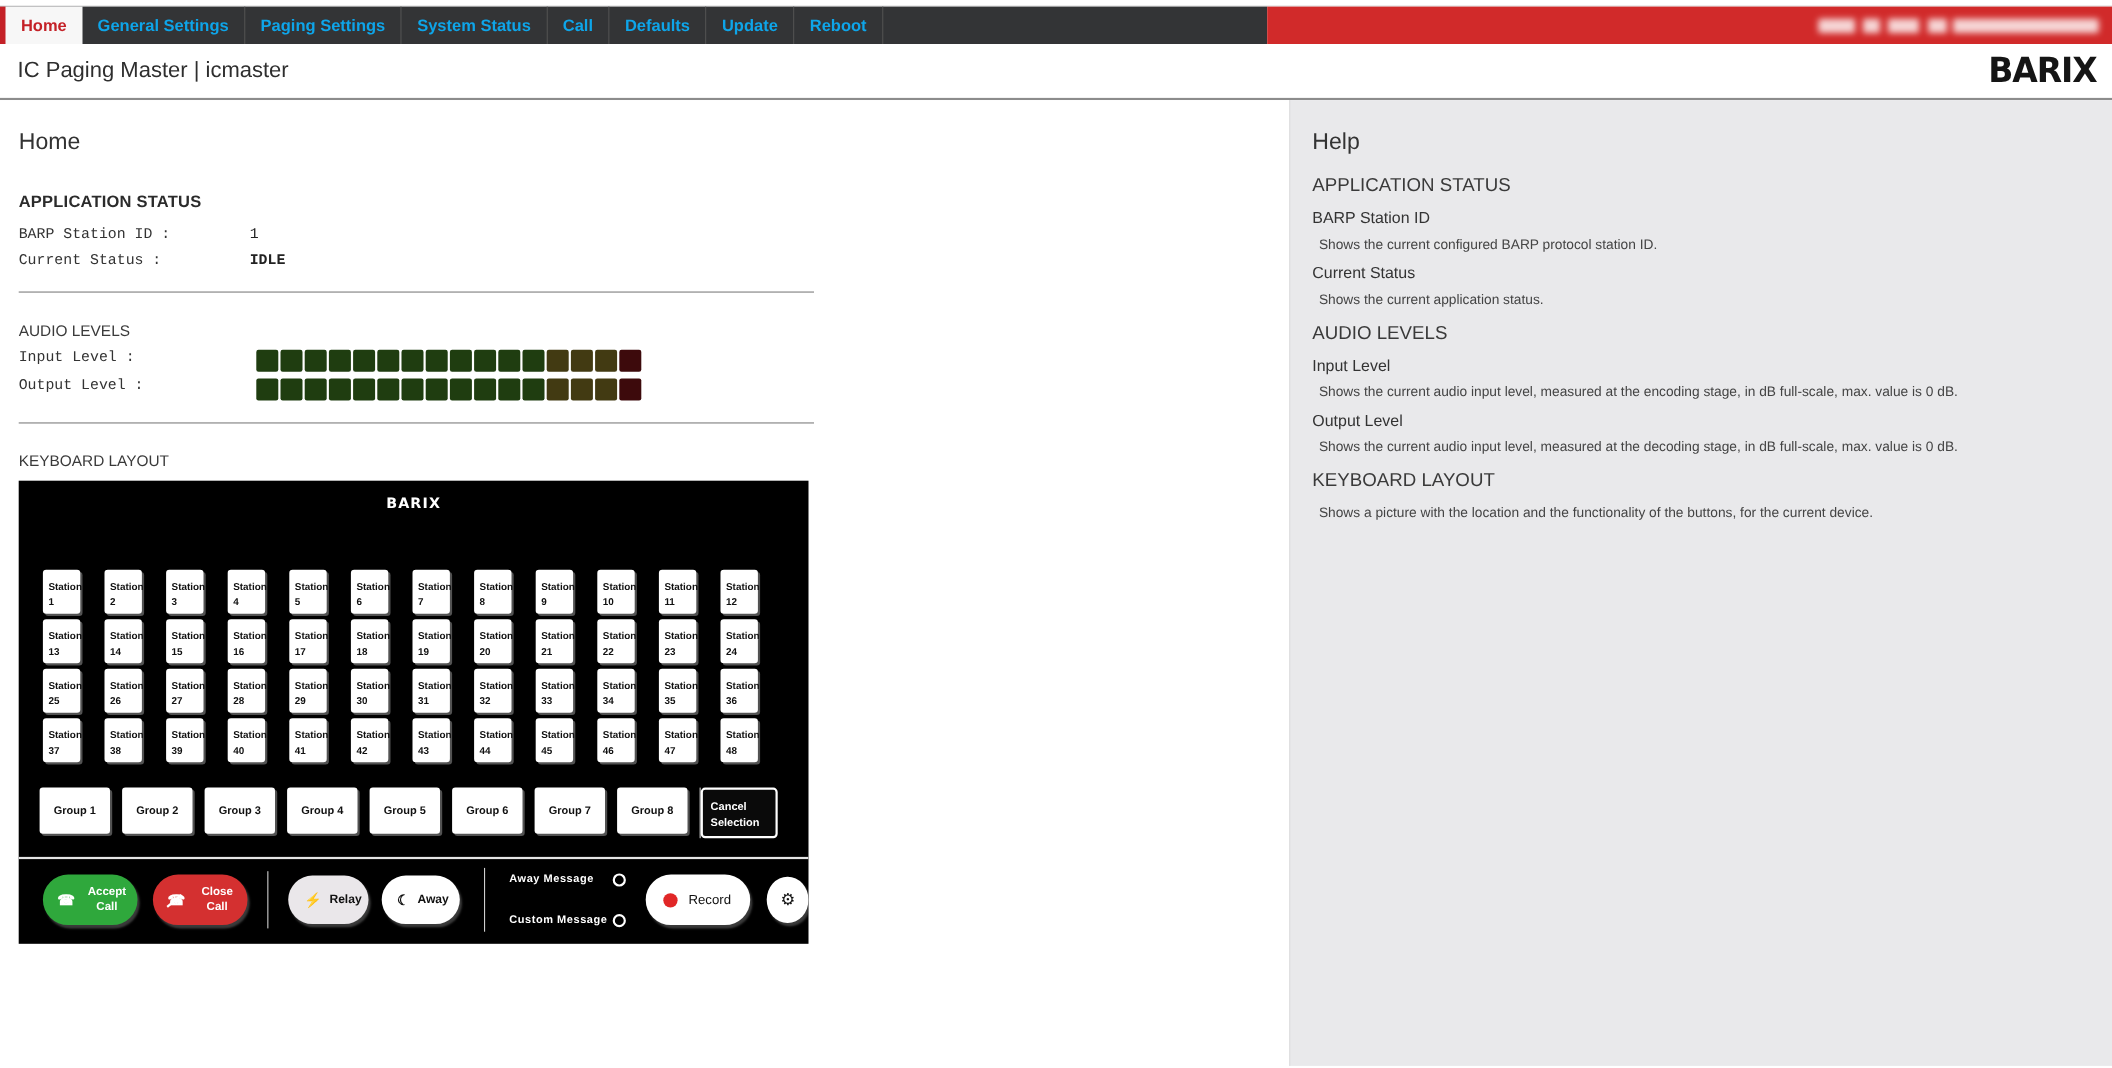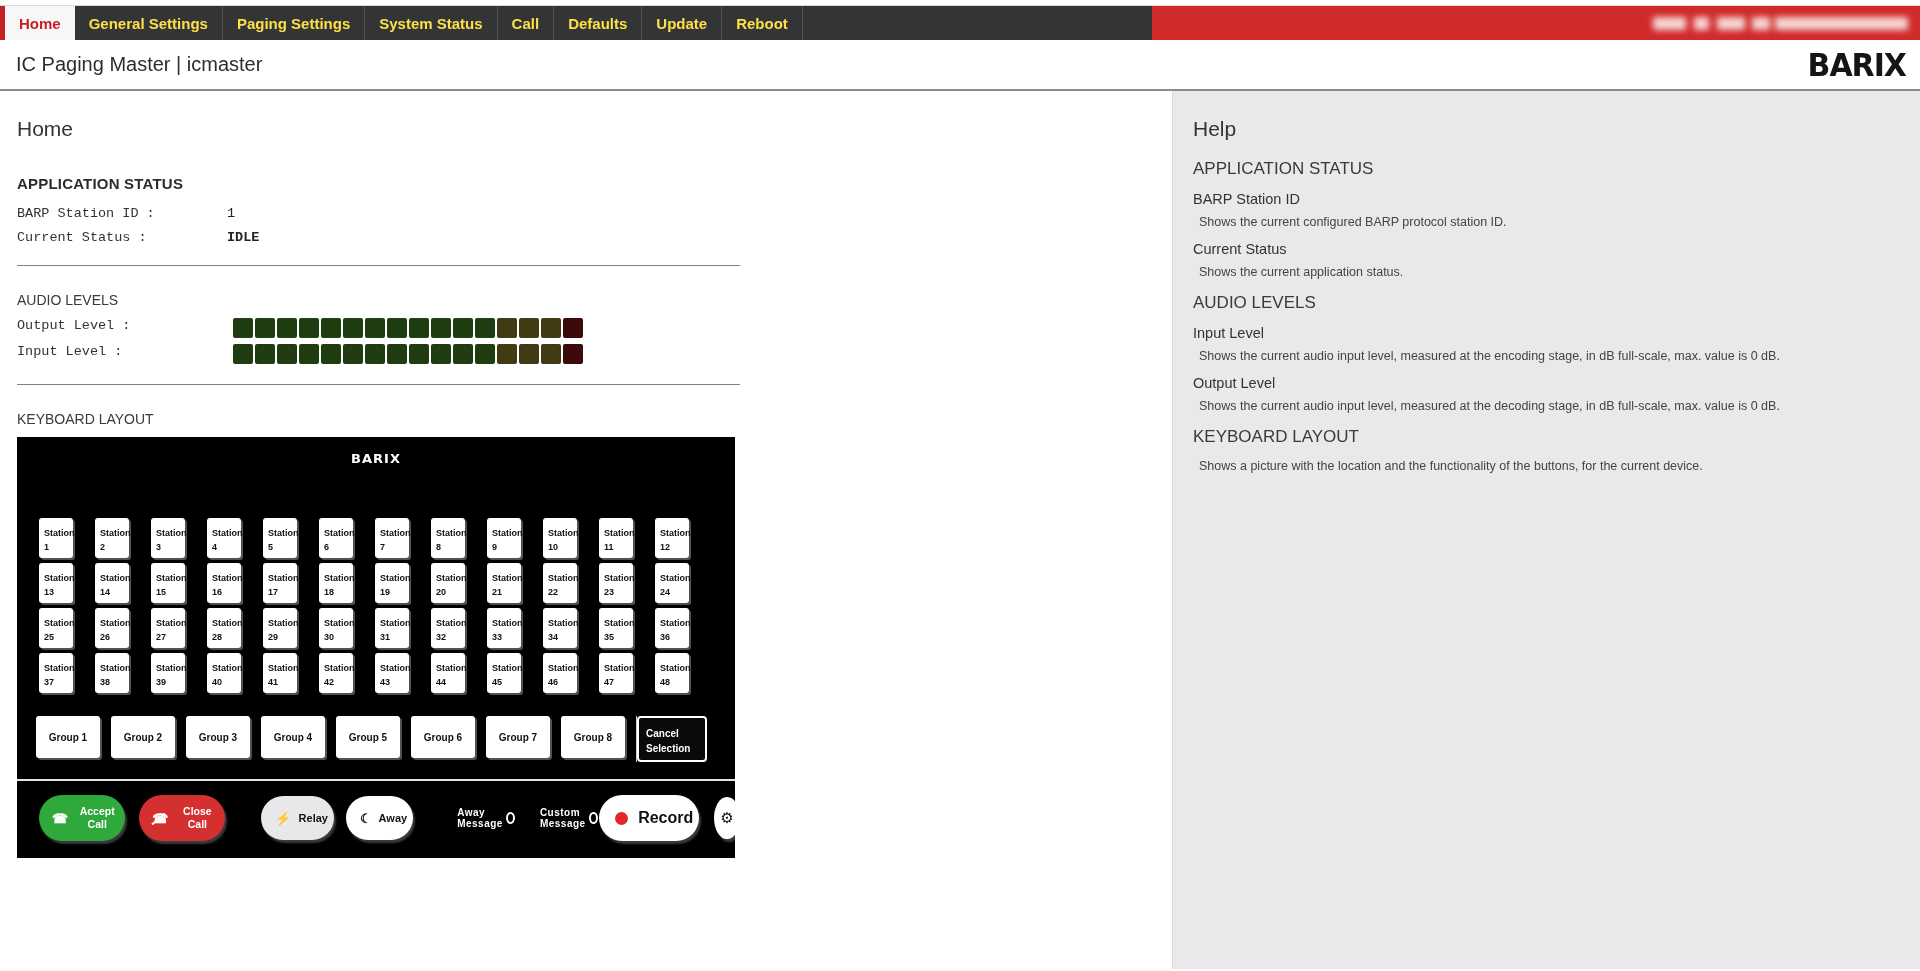--- a/index.html
+++ b/index.html
@@ -9,21 +9,21 @@
     font-family:"Liberation Sans", sans-serif;
     background:#ffffff; color:#333;
     overflow:hidden;
   }
   
   .topstrip { height:6px; background:#fff; border-bottom:1px solid #d9d9d9; }
   .topbar { display:flex; height:34px; }
   .nav-tabs { display:flex; width:1152px; background:#333436; }
   .tab {
     display:flex; align-items:center; padding:0 14px;
-    font-size:15px; font-weight:700; color:#fde047;
+    font-size:15px; font-weight:700; color:#0ea5e9;
     border-right:1px solid #525252; cursor:pointer; text-decoration:none;
     white-space:nowrap;
   }
   .tab.active {
     background:#f7f7f7; color:#c42127;
     border-left:5px solid #c42127; border-right:none;
   }
   .alert-bar {
     flex:1; background:#d12a2a; display:flex;
     align-items:center; justify-content:flex-end; padding-right:12px;
@@ -109,30 +109,30 @@
   .pill.red   { background:#d43030; color:#fff; width:90px; padding-left:13px; }
   .pill.gray  { background:#eae7ea; color:#111; width:80px; height:44px; padding-left:14px; }
   .pill.white { background:#ffffff; color:#111; width:80px; height:44px; padding-left:14px; }
   .pill .cicon { font-size:13px; margin-right:7px; position:relative; line-height:1; }
   .phone-off::after {
     content:""; position:absolute; left:-2px; top:6px; width:17px; height:2px;
     background:#fff; transform:rotate(-40deg);
   }
   .pill .plabel2 { font-size:10.5px; line-height:1.25; width:44px; }
   .pill .plabel1 { font-size:11px; }
-  .msg-col { display:flex; flex-direction:row; gap:25px; width:124px; }
+  .msg-col { display:flex; flex-direction:column; gap:25px; width:124px; }
   .msg-row { display:flex; align-items:center; }
   .msg-label { color:#fff; font-size:10px; font-weight:700; letter-spacing:.5px; }
   .radio {
     margin-left:auto; width:12px; height:12px; border:2px solid #fff;
     border-radius:50%; background:transparent; cursor:pointer;
   }
   .pill.record { background:#fff; color:#111; width:108px; height:46px; padding-left:16px; }
   .rec-dot { width:13px; height:13px; border-radius:50%; background:#e12727; margin-right:10px; }
-  .rec-label { font-size:16px; font-weight:700; }
+  .rec-label { font-size:12px; font-weight:400; }
   .gear-btn {
     width:42px; height:42px; border-radius:50%; background:#fff; border:none;
     font-size:15px; color:#111; cursor:pointer; margin-left:15px;
     box-shadow:2px 3px 2px rgba(170,170,170,.35);
     display:flex; align-items:center; justify-content:center;
   }
   
   .help-title { font-size:21px; font-weight:400; color:#333; margin:24px 0 18px 0; }
   .help-sec-heading { font-size:17px; font-weight:400; color:#3a3a3a; margin:14px 0 12px 0; }
   .help-item-title { font-size:14.5px; font-weight:400; color:#333; margin:12px 0 8px 0; }
@@ -178,42 +178,42 @@
           <span class="kv-label">Current Status :</span>
           <span class="kv-value bold">IDLE</span>
         </div>
       </div>
 
     <hr class="sep">
 
     <div class="sect">AUDIO LEVELS</div>
     <div id="audio-rows">
         <div class="kv-row" style="margin-bottom: 6px;">
-          <span class="kv-label">Output Level :</span>
+          <span class="kv-label">Input Level :</span>
           <span class="meter">
             <span class="blk" style="background: rgb(31, 61, 16);"></span>
             <span class="blk" style="background: rgb(31, 61, 16);"></span>
             <span class="blk" style="background: rgb(31, 61, 16);"></span>
             <span class="blk" style="background: rgb(31, 61, 16);"></span>
             <span class="blk" style="background: rgb(31, 61, 16);"></span>
             <span class="blk" style="background: rgb(31, 61, 16);"></span>
             <span class="blk" style="background: rgb(31, 61, 16);"></span>
             <span class="blk" style="background: rgb(31, 61, 16);"></span>
             <span class="blk" style="background: rgb(31, 61, 16);"></span>
             <span class="blk" style="background: rgb(31, 61, 16);"></span>
             <span class="blk" style="background: rgb(31, 61, 16);"></span>
             <span class="blk" style="background: rgb(31, 61, 16);"></span>
             <span class="blk" style="background: rgb(66, 58, 18);"></span>
             <span class="blk" style="background: rgb(66, 58, 18);"></span>
             <span class="blk" style="background: rgb(66, 58, 18);"></span>
             <span class="blk" style="background: rgb(61, 10, 12);"></span>
           </span>
         </div>
         <div class="kv-row" style="margin-bottom: 6px;">
-          <span class="kv-label">Input Level :</span>
+          <span class="kv-label">Output Level :</span>
           <span class="meter">
             <span class="blk" style="background: rgb(31, 61, 16);"></span>
             <span class="blk" style="background: rgb(31, 61, 16);"></span>
             <span class="blk" style="background: rgb(31, 61, 16);"></span>
             <span class="blk" style="background: rgb(31, 61, 16);"></span>
             <span class="blk" style="background: rgb(31, 61, 16);"></span>
             <span class="blk" style="background: rgb(31, 61, 16);"></span>
             <span class="blk" style="background: rgb(31, 61, 16);"></span>
             <span class="blk" style="background: rgb(31, 61, 16);"></span>
             <span class="blk" style="background: rgb(31, 61, 16);"></span>

